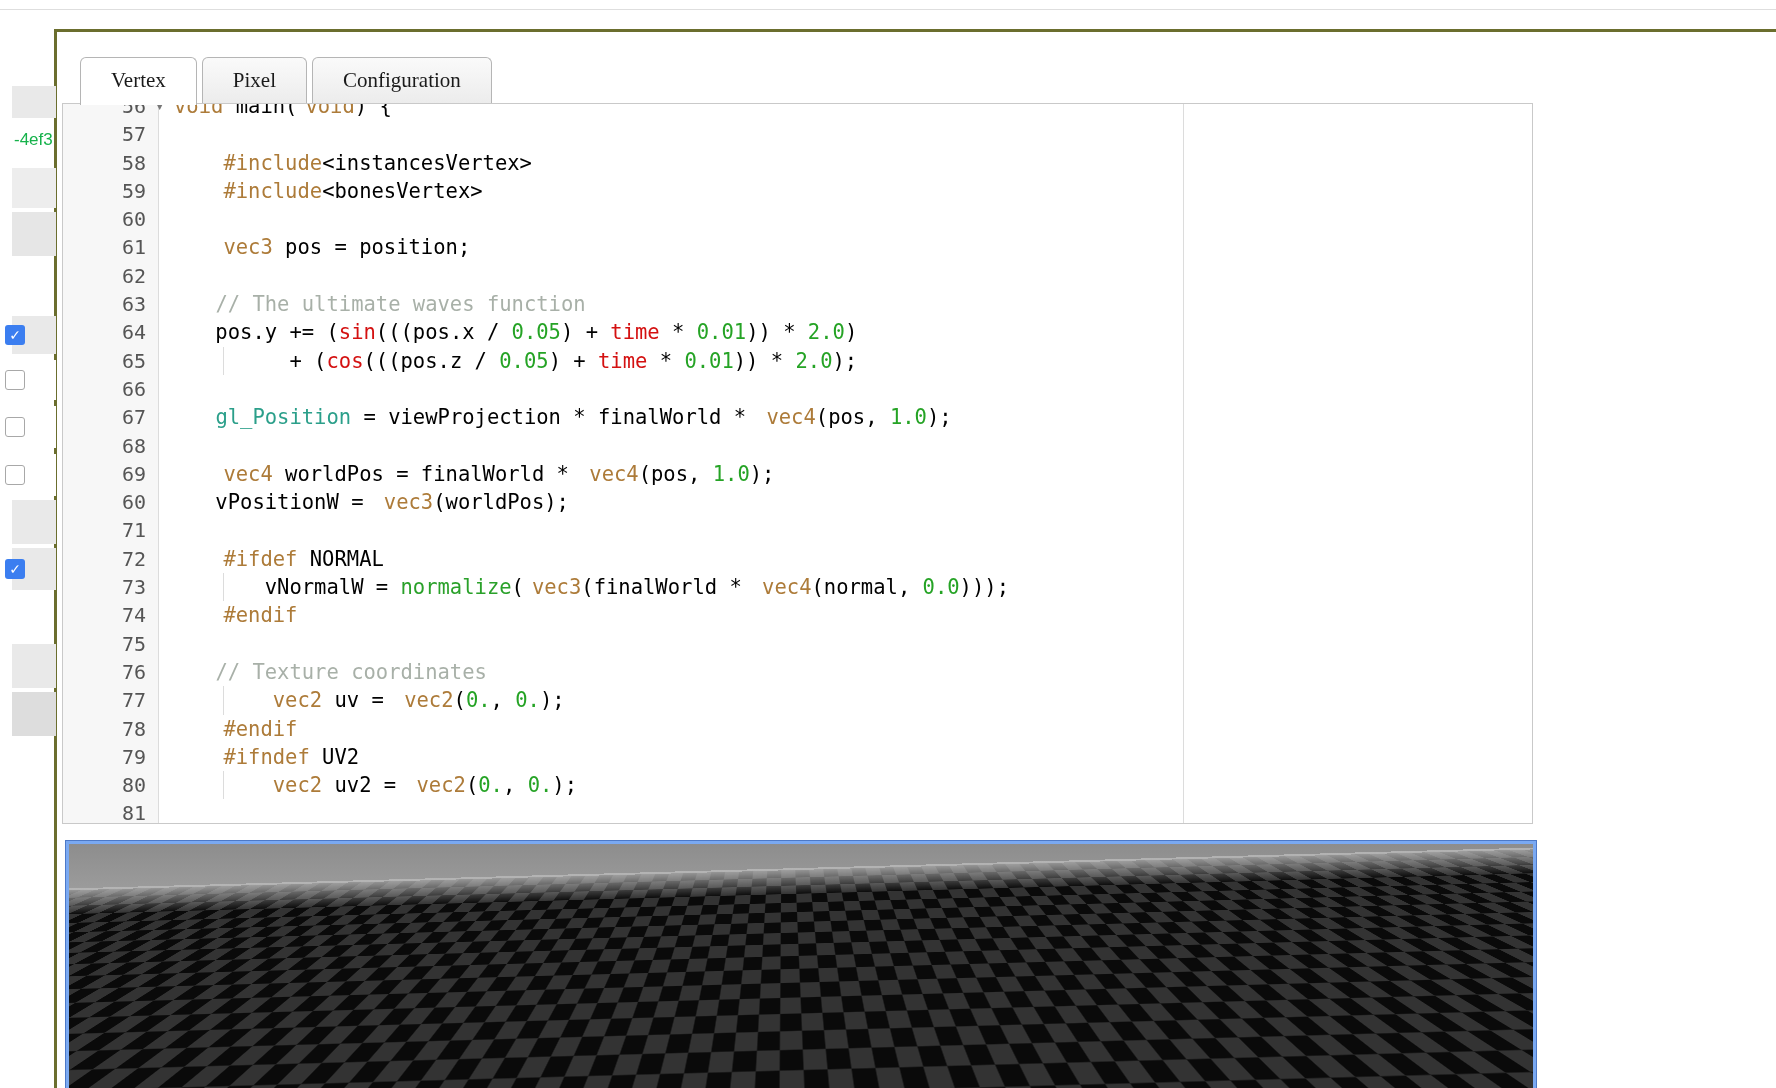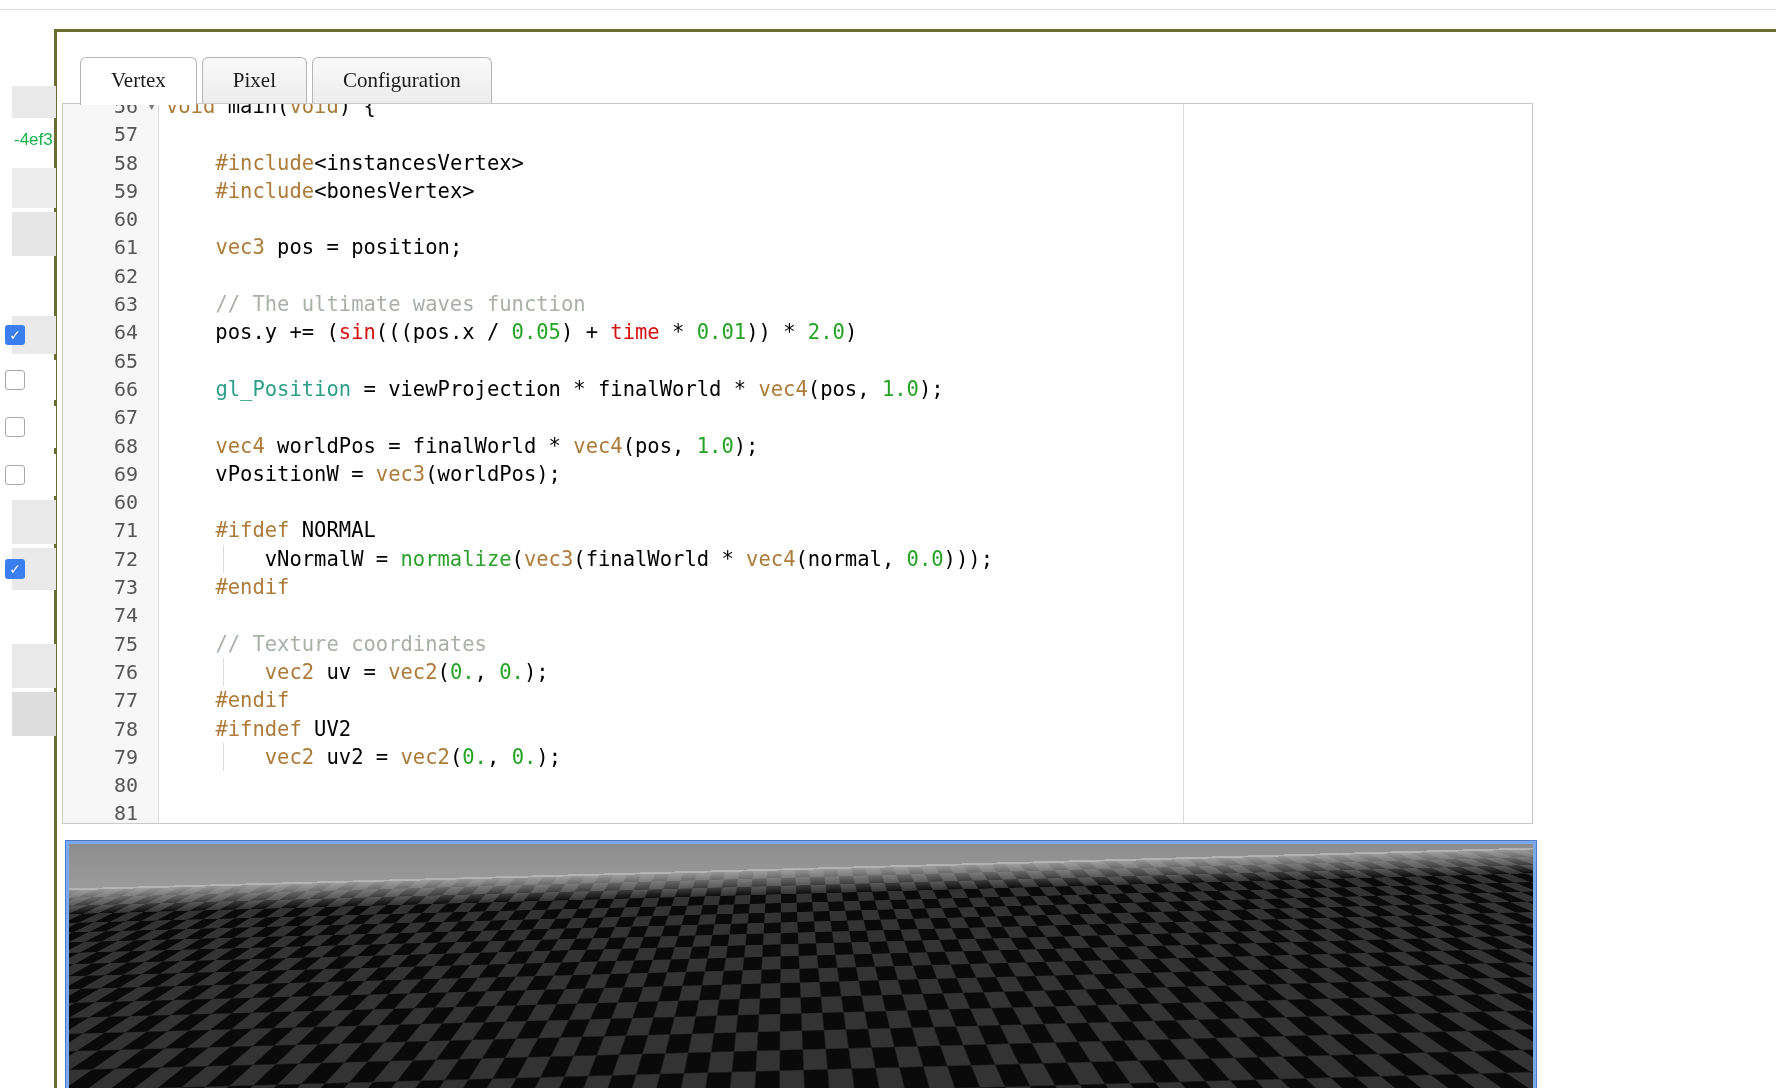--- a/index.html
+++ b/index.html
@@ -18,30 +18,30 @@
   .sb-id{position:absolute;left:2px;top:130px;color:var(--idgreen,#16b24b);font-size:17px;z-index:2;}
   .cb{position:absolute;left:-7px;top:50%;margin-top:-10px;width:20px;height:20px;border-radius:3px;box-sizing:border-box;}
   .cb.checked{background:var(--cbblue,#3b7ef0);color:#fff;font-size:14px;line-height:20px;text-align:center;}
   .cb.unchecked{background:#fff;border:1px solid #a8a8a8;}
 
   
   .panel{position:absolute;left:62px;top:103px;width:1469px;height:719px;
     border:1px solid #c9c9c9;background:#fff;overflow:hidden;z-index:1;box-sizing:content-box;}
   .gutter-bg{position:absolute;left:0;top:0;bottom:0;width:95px;background:#f7f7f7;border-right:1px solid #dcdcdc;}
   .code-divider{position:absolute;left:1120px;top:0;bottom:0;width:1px;background:#dcdcdc;}
-  .gutter-col{position:absolute;left:0;top:-12px;width:95px;}
+  .gutter-col{position:absolute;left:8px;top:-12px;width:95px;}
   .code-col{position:absolute;left:103px;top:-12px;}
   .ln{position:relative;height:28.3px;line-height:28.3px;text-align:right;padding-right:20px;box-sizing:border-box;
     color:#555;font-family:"DejaVu Sans Mono",monospace;font-size:20px;}
   .fold{position:absolute;right:2px;top:0;color:#777;font-size:14px;}
   .cl{height:28.3px;line-height:28.3px;white-space:pre;
     font-family:"DejaVu Sans Mono",monospace;font-size:20.5px;color:#000;}
   .cl.guide{background:linear-gradient(#dcdcdc,#dcdcdc) 57px 0/1px 100% no-repeat;}
   .tk-p{color:#000;}
-  .tk-m{color:var(--meta,#ad7b39);}
+  .tk-m{color:var(--meta,#ad7b39);margin-left:8px;}
   .tk-r{color:var(--red,#d41111);text-align:center;}
   .tk-n{color:var(--num,#25a325);}
   .tk-c{color:var(--comment,#a8b0a8);}
   .tk-g{color:var(--builtin,#2b9f8a);}
   .tk-f{color:var(--func,#2aa12a);}
 
   
   .tabbar{position:absolute;left:62px;top:57px;height:46px;display:flex;align-items:flex-end;
     padding-left:18px;z-index:3;}
   .tab{box-sizing:border-box;height:46px;line-height:44px;padding:0 30px;margin-right:5px;
@@ -135,20 +135,21 @@
   <div class="code-col">
       <div class="cl"><span class="tk-m">void</span><span class="tk-p"> main(</span><span class="tk-m">void</span><span class="tk-p">) {</span></div>
       <div class="cl"></div>
       <div class="cl"><span class="tk-p">    </span><span class="tk-m">#include</span><span class="tk-p">&lt;instancesVertex&gt;</span></div>
       <div class="cl"><span class="tk-p">    </span><span class="tk-m">#include</span><span class="tk-p">&lt;bonesVertex&gt;</span></div>
       <div class="cl"></div>
       <div class="cl"><span class="tk-p">    </span><span class="tk-m">vec3</span><span class="tk-p"> pos = position;</span></div>
       <div class="cl"></div>
       <div class="cl"><span class="tk-p">    </span><span class="tk-c">// The ultimate waves function</span></div>
       <div class="cl"><span class="tk-p">    pos.y += (</span><span class="tk-r">sin</span><span class="tk-p">(((pos.x / </span><span class="tk-n">0.05</span><span class="tk-p">) + </span><span class="tk-r">time</span><span class="tk-p"> * </span><span class="tk-n">0.01</span><span class="tk-p">)) * </span><span class="tk-n">2.0</span><span class="tk-p">)</span></div>
+      <div class="cl guide"><span class="tk-p">          + (</span><span class="tk-r">cos</span><span class="tk-p">(((pos.z / </span><span class="tk-n">0.05</span><span class="tk-p">) + </span><span class="tk-r">time</span><span class="tk-p"> * </span><span class="tk-n">0.01</span><span class="tk-p">)) * </span><span class="tk-n">2.0</span><span class="tk-p">);</span></div>
       <div class="cl"></div>
       <div class="cl"><span class="tk-p">    </span><span class="tk-g">gl_Position</span><span class="tk-p"> = viewProjection * finalWorld * </span><span class="tk-m">vec4</span><span class="tk-p">(pos, </span><span class="tk-n">1.0</span><span class="tk-p">);</span></div>
       <div class="cl"></div>
       <div class="cl"><span class="tk-p">    </span><span class="tk-m">vec4</span><span class="tk-p"> worldPos = finalWorld * </span><span class="tk-m">vec4</span><span class="tk-p">(pos, </span><span class="tk-n">1.0</span><span class="tk-p">);</span></div>
       <div class="cl"><span class="tk-p">    vPositionW = </span><span class="tk-m">vec3</span><span class="tk-p">(worldPos);</span></div>
       <div class="cl"></div>
       <div class="cl"><span class="tk-p">    </span><span class="tk-m">#ifdef</span><span class="tk-p"> NORMAL</span></div>
       <div class="cl guide"><span class="tk-p">        vNormalW = </span><span class="tk-f">normalize</span><span class="tk-p">(</span><span class="tk-m">vec3</span><span class="tk-p">(finalWorld * </span><span class="tk-m">vec4</span><span class="tk-p">(normal, </span><span class="tk-n">0.0</span><span class="tk-p">)));</span></div>
       <div class="cl"><span class="tk-p">    </span><span class="tk-m">#endif</span></div>
       <div class="cl"></div>

